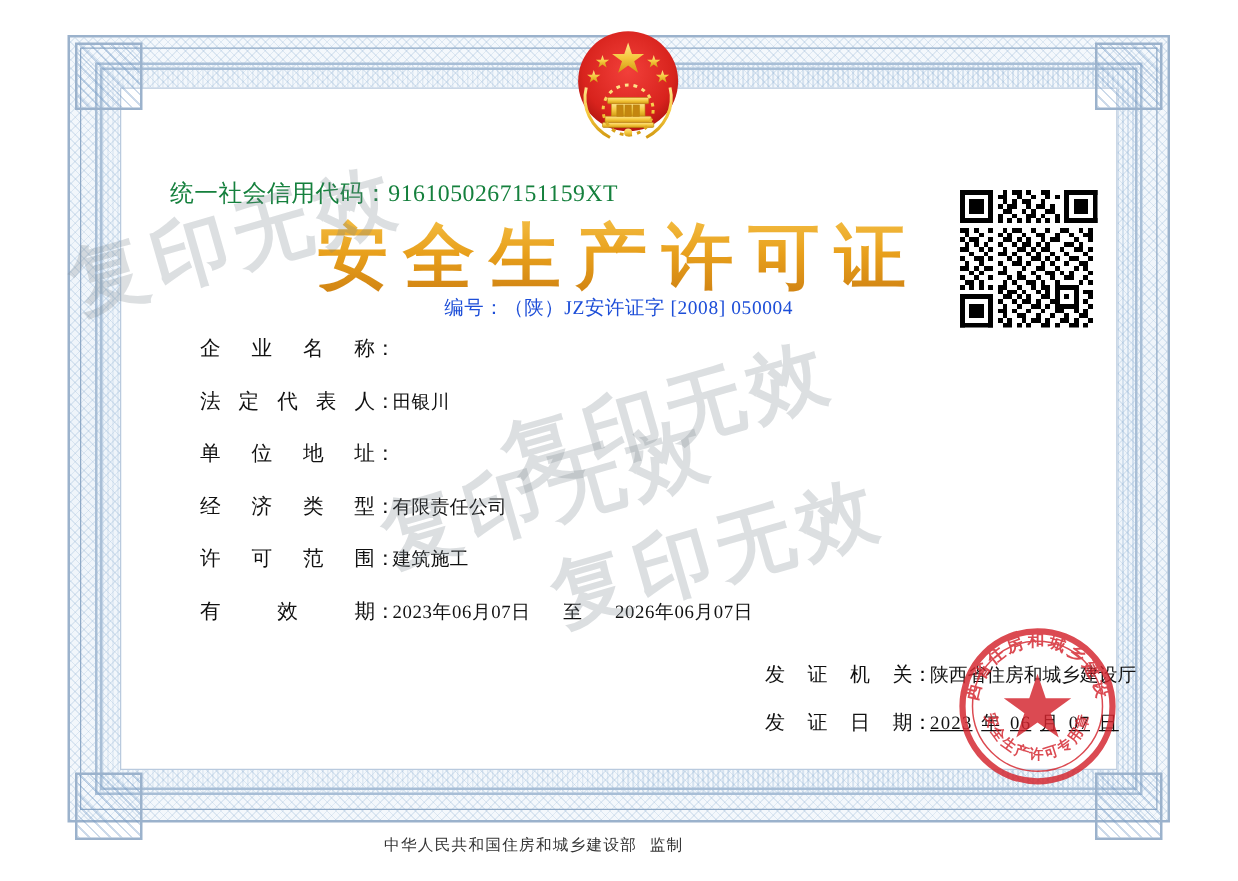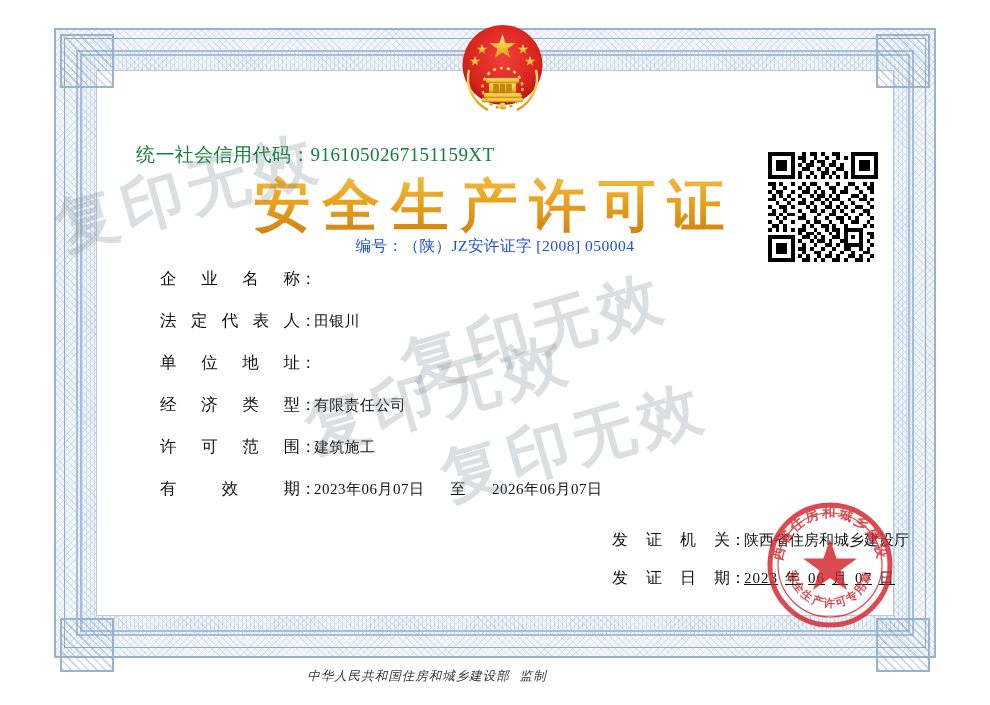--- a/index.html
+++ b/index.html
@@ -257,21 +257,20 @@
   .footer {
     position: absolute;
     left: 0;
     top: 668px;
     width: 854px;
     text-align: center;
     font-size: 12.5px;
     color: #333;
     letter-spacing: 1px;
     z-index: 5;
-    font-style: italic;
   }
   .footer .footer-sup { padding-left: 10px; }
 </style>
 </head>
 <body>
 
 <div id="certificate">
 
   <div class="frame-outer"></div>
   <div class="frame-mid"></div>

